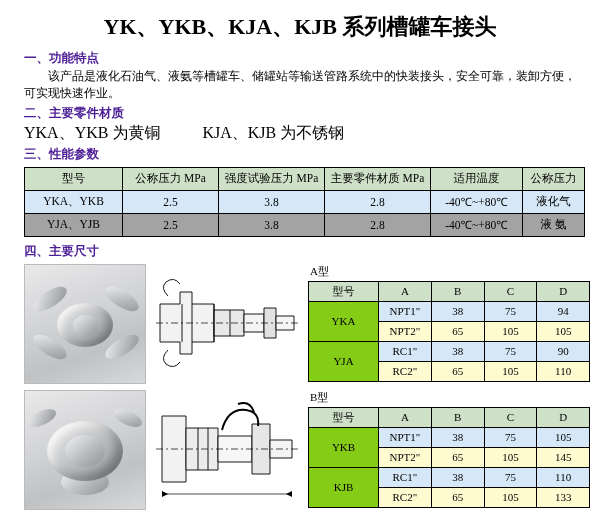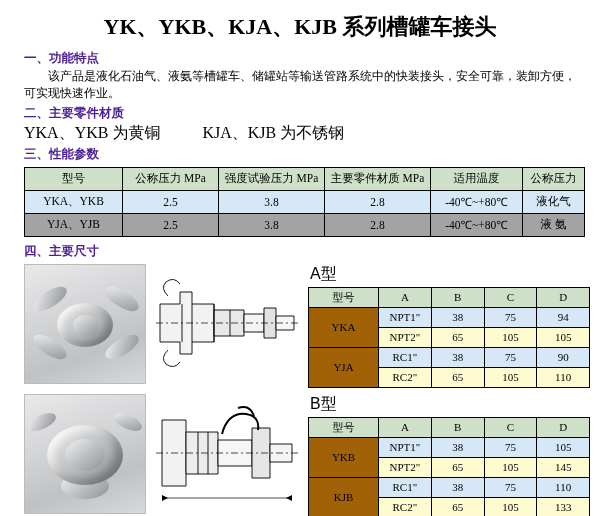--- a/index.html
+++ b/index.html
@@ -166,42 +166,42 @@
     height: 118px;
     margin-left: 6px;
     flex: 0 0 auto;
     position: relative;
   }
   .tbl-wrap {
     margin-left: 8px;
     flex: 1 1 auto;
   }
   .type-label {
-    font-size: 16px;
+    font-size: 11px;
     margin: 0 0 2px 2px;
-    font-family: Liberation Sans, sans-serif;
+    font-family: Liberation Serif, serif;
   }
   table.dim {
     border-collapse: collapse;
     width: 282px;
     table-layout: fixed;
   }
   table.dim th, table.dim td {
     border: 1px solid #000;
     text-align: center;
     font-size: 11px;
     height: 19px;
     padding: 0 2px;
   }
   table.dim thead th {
     background: #cfe0c8;
     font-weight: normal;
   }
   table.dim td.model {
-    background: #a16207;
+    background: #84cc16;
   }
   table.dim td.val {
     background: #fffbd0;
   }
   table.dim td.val2 {
     background: #d6e8f7;
   }
   .unit-col { width: 70px; }
 </style>
 </head>

